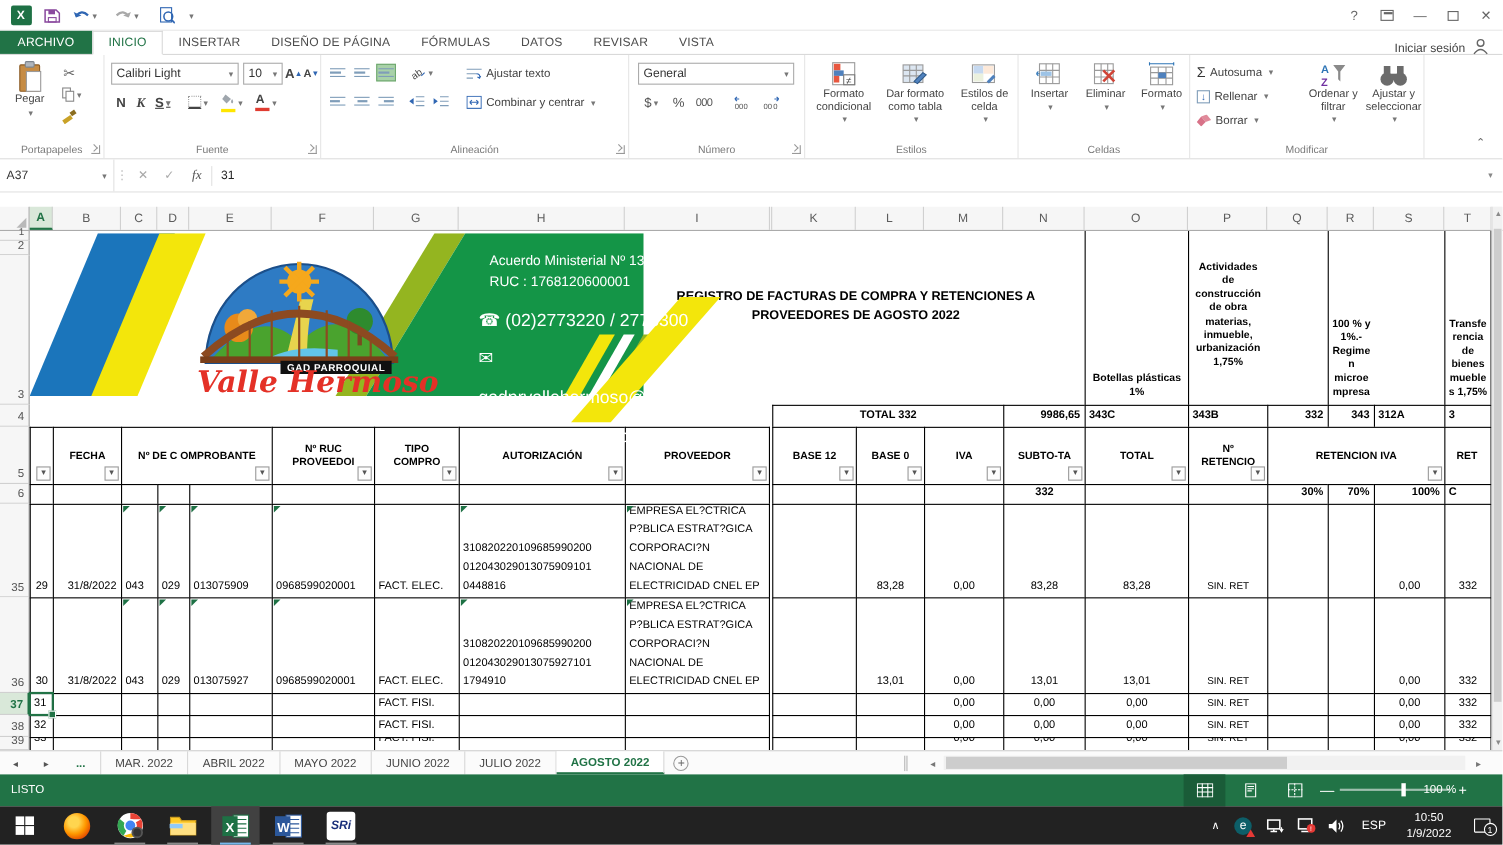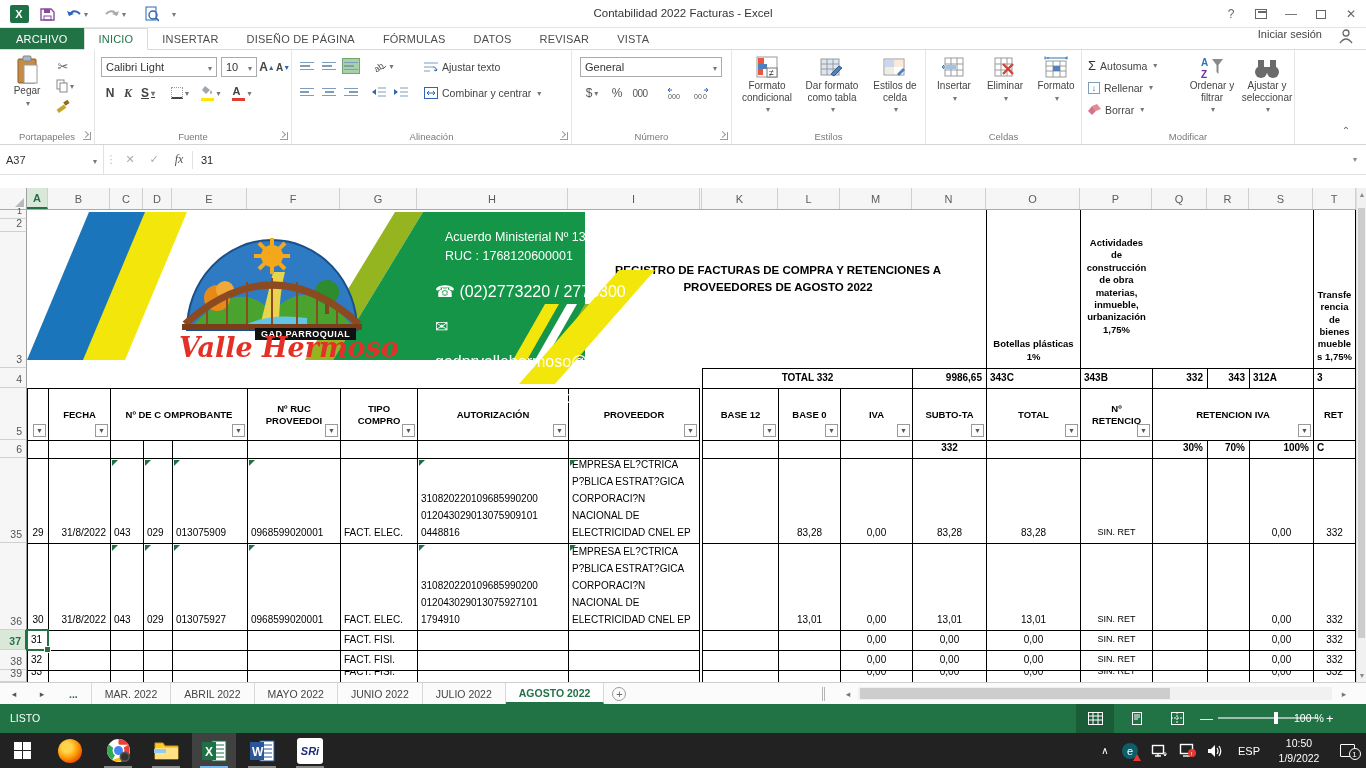--- a/index.html
+++ b/index.html
@@ -10,21 +10,21 @@
 .qat{position:absolute;top:4px;height:20px;display:flex;align-items:center;justify-content:center}
 .xl-logo{width:19px;height:18px;background:#1e7145;color:#fff;font-weight:bold;font-size:11px;display:flex;align-items:center;justify-content:center;border-radius:2px}
 #wintitle{position:absolute;left:0;right:0;top:7px;text-align:center;font-size:11.5px;color:#333}
 .winctl{position:absolute;top:0;height:28px;width:30px;display:flex;align-items:center;justify-content:center;color:#666;font-size:12px}
 .dd::after{content:"▾";font-size:8px;color:#777;margin-left:2px}
 
 #tabrow{position:absolute;left:0;top:28px;width:1366px;height:22px;background:#fff;border-bottom:1px solid #d9d9d9;display:flex;align-items:stretch}
 .rtab{padding:0 14px;display:flex;align-items:center;font-size:11px;color:#4d4d4d;letter-spacing:.2px}
 .rtab.file{background:#217346;color:#fff;padding:0 16px}
 .rtab.active{background:#fff;color:#217346;border:1px solid #d9d9d9;border-bottom:1px solid #fff;margin-bottom:-1px}
-#signin{position:absolute;right:12px;top:28px;height:22px;display:flex;align-items:flex-start;gap:16px;font-size:11px;color:#444}
+#signin{position:absolute;right:12px;top:28px;height:22px;display:flex;align-items:flex-end;gap:6px;font-size:11px;color:#444}
 
 #ribbon{position:absolute;left:0;top:50px;width:1366px;height:95px;background:#fff;border-bottom:1px solid #d4d4d4}
 .grp{position:absolute;top:0;height:94px;border-right:1px solid #e6e6e6}
 .grplabel{position:absolute;bottom:2px;left:0;right:0;text-align:center;font-size:9.5px;color:#7a7a7a}
 .launch{position:absolute;right:3px;bottom:4px;width:8px;height:8px;border-right:1.5px solid #999;border-bottom:1.5px solid #999}
 .launch::after{content:"";position:absolute;right:2px;bottom:2px;width:4px;height:4px;border-right:1.5px solid #999;border-bottom:1.5px solid #999;transform:rotate(-45deg)}
 .combo{border:1px solid #ababab;background:#fff;display:flex;align-items:center;font-size:11px;color:#333;padding:0 4px;position:absolute;height:20px}
 .combo .dd{margin-left:auto}
 .sbtn{position:absolute;display:flex;align-items:center;justify-content:center;color:#444}
 .bigbtn{position:absolute;display:flex;flex-direction:column;align-items:center;text-align:center;font-size:10px;color:#444;line-height:1.15}
@@ -98,21 +98,20 @@
       </svg>
   </div>
   <div class="qat" style="left:140px;width:22px">
     <svg width="15" height="16" viewBox="0 0 15 16">
         <rect x="2" y="1" width="10" height="13" fill="#fff" stroke="#2f66b3"></rect>
         <circle cx="9" cy="9" r="4" fill="none" stroke="#2f66b3" stroke-width="1.4"></circle>
         <line x1="12" y1="12" x2="15" y2="15" stroke="#2f66b3" stroke-width="1.6"></line>
       </svg>
   </div>
   <div class="qat dd" style="left:165px;width:16px"></div>
-  <div id="wintitle">Contabilidad 2022 Facturas - Excel</div>
   <div class="winctl" style="right:120px">?</div>
   <div class="winctl" style="right:90px">
       <span style="width:12px;height:10px;border:1px solid #666;display:inline-block;position:relative">
         <i style="position:absolute;left:2px;top:1px;width:8px;height:2px;background:#666"></i>
       </span>
     </div>
   <div class="winctl" style="right:60px">—</div>
   <div class="winctl" style="right:30px">
       <span style="width:10px;height:9px;border:1px solid #666;display:inline-block"></span>
     </div>
@@ -473,20 +472,21 @@
 <div class="rn" style="top:440px;height:18px">6</div>
 <div class="rn" style="top:458px;height:85px">35</div>
 <div class="rn" style="top:543px;height:87px">36</div>
 <div class="rn sel" style="top:630px;height:20px">37</div>
 <div class="rn" style="top:650px;height:20px">38</div>
 <div class="rn" style="top:670px;height:12px">39</div>
 
 <div class="row" style="top:210px;height:158px">
   <div class="cl cO note bl">Botellas plásticas 1%</div>
   <div class="cl cP note bl" style="align-items:center">Actividades de construcción de obra materias, inmueble, urbanización 1,75%</div>
+  <div class="cl cR note bl">100 % y 1%.- Regimen microempresa</div>
   <div class="cl cT note bl br">Transferencia de bienes muebles 1,75%</div>
 
   <div style="position:absolute;left:578px;top:52px;width:400px;text-align:center;font-weight:bold;font-size:11.5px;line-height:1.5;color:#000">REGISTRO DE FACTURAS DE COMPRA Y RETENCIONES A PROVEEDORES DE AGOSTO 2022</div>
 </div>
 
 <div style="position:absolute;left:27px;top:212px;width:640px;height:172px;z-index:3;pointer-events:none">
   <svg width="640" height="172" viewBox="0 0 640 172">
     <rect x="0" y="0" width="558" height="148" fill="#ffffff"></rect>
     <polygon points="62,0 132,0 70,148 0,148" fill="#1b75bb"></polygon>
     <polygon points="118,0 160,0 98,148 56,148" fill="#f3e60b"></polygon>

